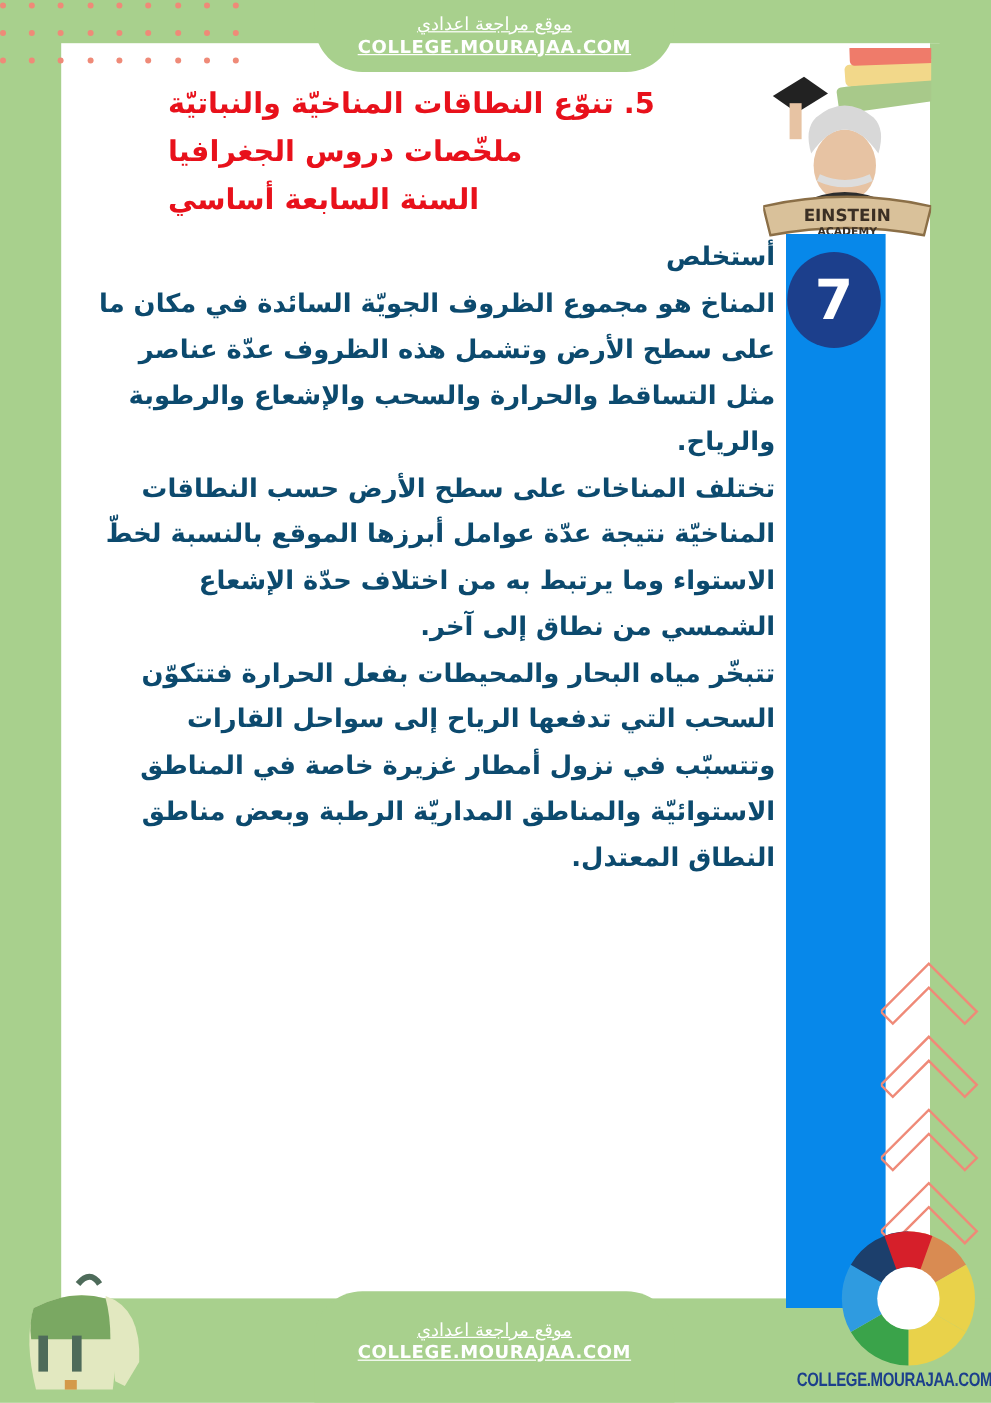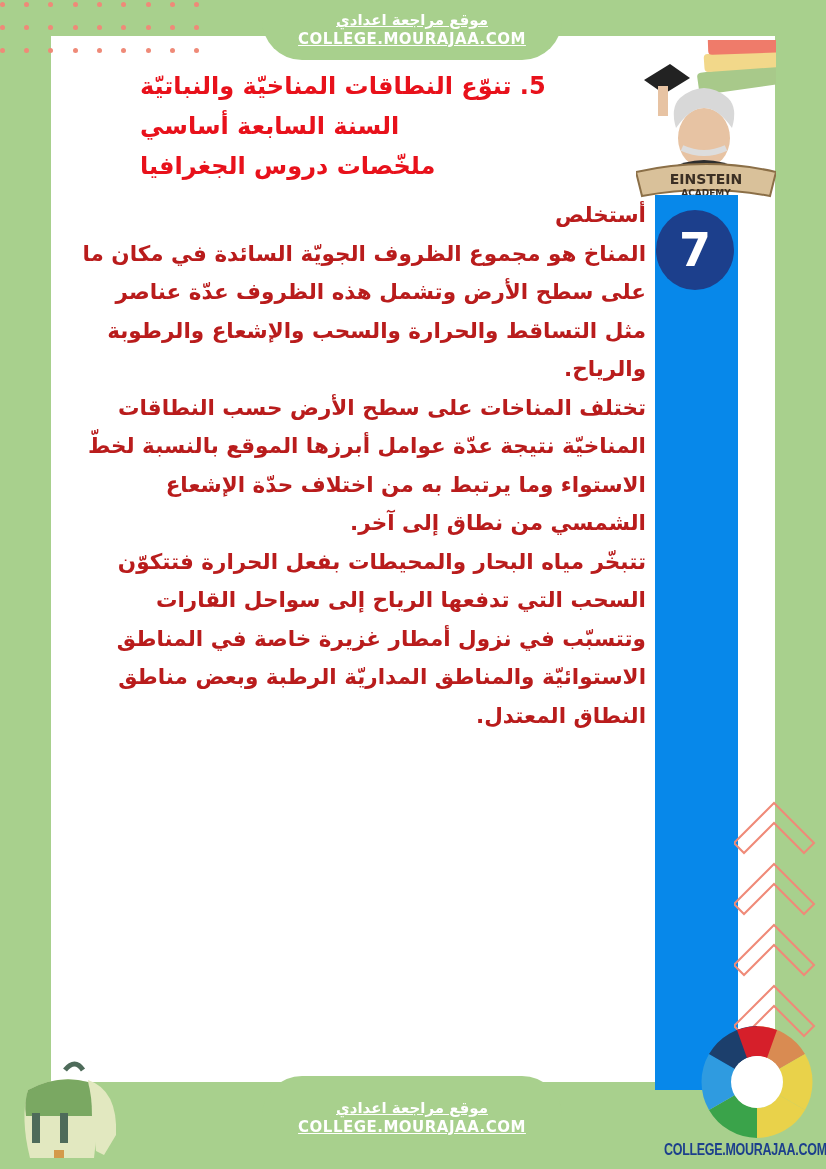--- a/index.html
+++ b/index.html
@@ -16,39 +16,39 @@
       position:absolute; left:775px; top:36px; width:51px; height:1046px; background:#a8d08d;
     }
     .dots { position:absolute; left:0; top:0; width:200px; height:60px; }
     .dots i { position:absolute; width:5px; height:5px; border-radius:50%; background:#ef8a78; }
     .header-tab {
       position:absolute; left:262px; top:0; width:300px; height:60px;
       background:#a8d08d; border-radius:0 0 40px 40px;
       text-align:center; color:#fff;
     }
     .header-tab .ar, .footer-tab .ar {
-      font-size:15px; font-weight:bold; text-decoration:underline; line-height:20px; padding-top:10px; direction:rtl;
+      font-size:15px; font-weight:normal; text-decoration:underline; line-height:20px; padding-top:10px; direction:rtl;
     }
     .header-tab .en, .footer-tab .en {
       font-size:15px; font-weight:bold; text-decoration:underline; line-height:18px; letter-spacing:0.5px;
     }
     .title-block {
       position:absolute; left:140px; top:66px; width:440px; text-align:left;
       direction:rtl; color:#e8111b; font-weight:bold; font-size:24px; line-height:40px;
     }
     .blue-bar {
       position:absolute; left:655px; top:195px; width:83px; height:895px; background:#0788ea;
     }
     .num-circle {
       position:absolute; left:656px; top:210px; width:78px; height:80px; border-radius:50%;
       background:#1c3f8c; color:#fff; font-size:46px; font-weight:bold; text-align:center; line-height:80px;
     }
     .body-text {
       position:absolute; left:72px; top:196px; width:574px; direction:rtl; text-align:right;
-      color:#b91c1c; font-size:21.5px; font-weight:bold; line-height:38.5px;
+      color:#0c4a6e; font-size:21.5px; font-weight:bold; line-height:38.5px;
     }
     .body-text p { margin:0; }
     .einstein {
       position:absolute; left:636px; top:40px; width:140px; height:160px;
     }
     .chevrons { position:absolute; left:734px; top:790px; width:90px; height:260px; }
     .footer-tab {
       position:absolute; left:262px; top:1076px; width:300px; height:93px;
       background:#a8d08d; border-radius:40px 40px 0 0; text-align:center; color:#fff;
     }
@@ -97,22 +97,22 @@
     <i style="left:194px;top:48px"></i>
 </div>
 
 <div class="header-tab">
   <div class="ar">موقع مراجعة اعدادي</div>
   <div class="en">COLLEGE.MOURAJAA.COM</div>
 </div>
 
 <div class="title-block">
   <div>5. تنوّع النطاقات المناخيّة والنباتيّة</div>
+  <div>ملخّصات دروس الجغرافيا</div>
   <div>السنة السابعة أساسي</div>
-  <div>ملخّصات دروس الجغرافيا</div>
 </div>
 
 <svg class="einstein" viewBox="0 0 140 160">
   <g>
     <rect x="62" y="28" width="95" height="22" rx="4" fill="#a8c98a" transform="rotate(-8 100 40)"></rect>
     <rect x="68" y="12" width="80" height="18" rx="4" fill="#f2d88a" transform="rotate(-4 100 20)"></rect>
     <rect x="72" y="-4" width="82" height="18" rx="4" fill="#ef7b6a" transform="rotate(-2 100 5)"></rect>
   </g>
   <ellipse cx="68" cy="98" rx="26" ry="30" fill="#e7c3a3"></ellipse>
   <path d="M40 88 q28 -40 56 0 q6 -20 -4 -30 q-24 -20 -48 0 q-10 10 -4 30z" fill="#d8d8d8"></path>

